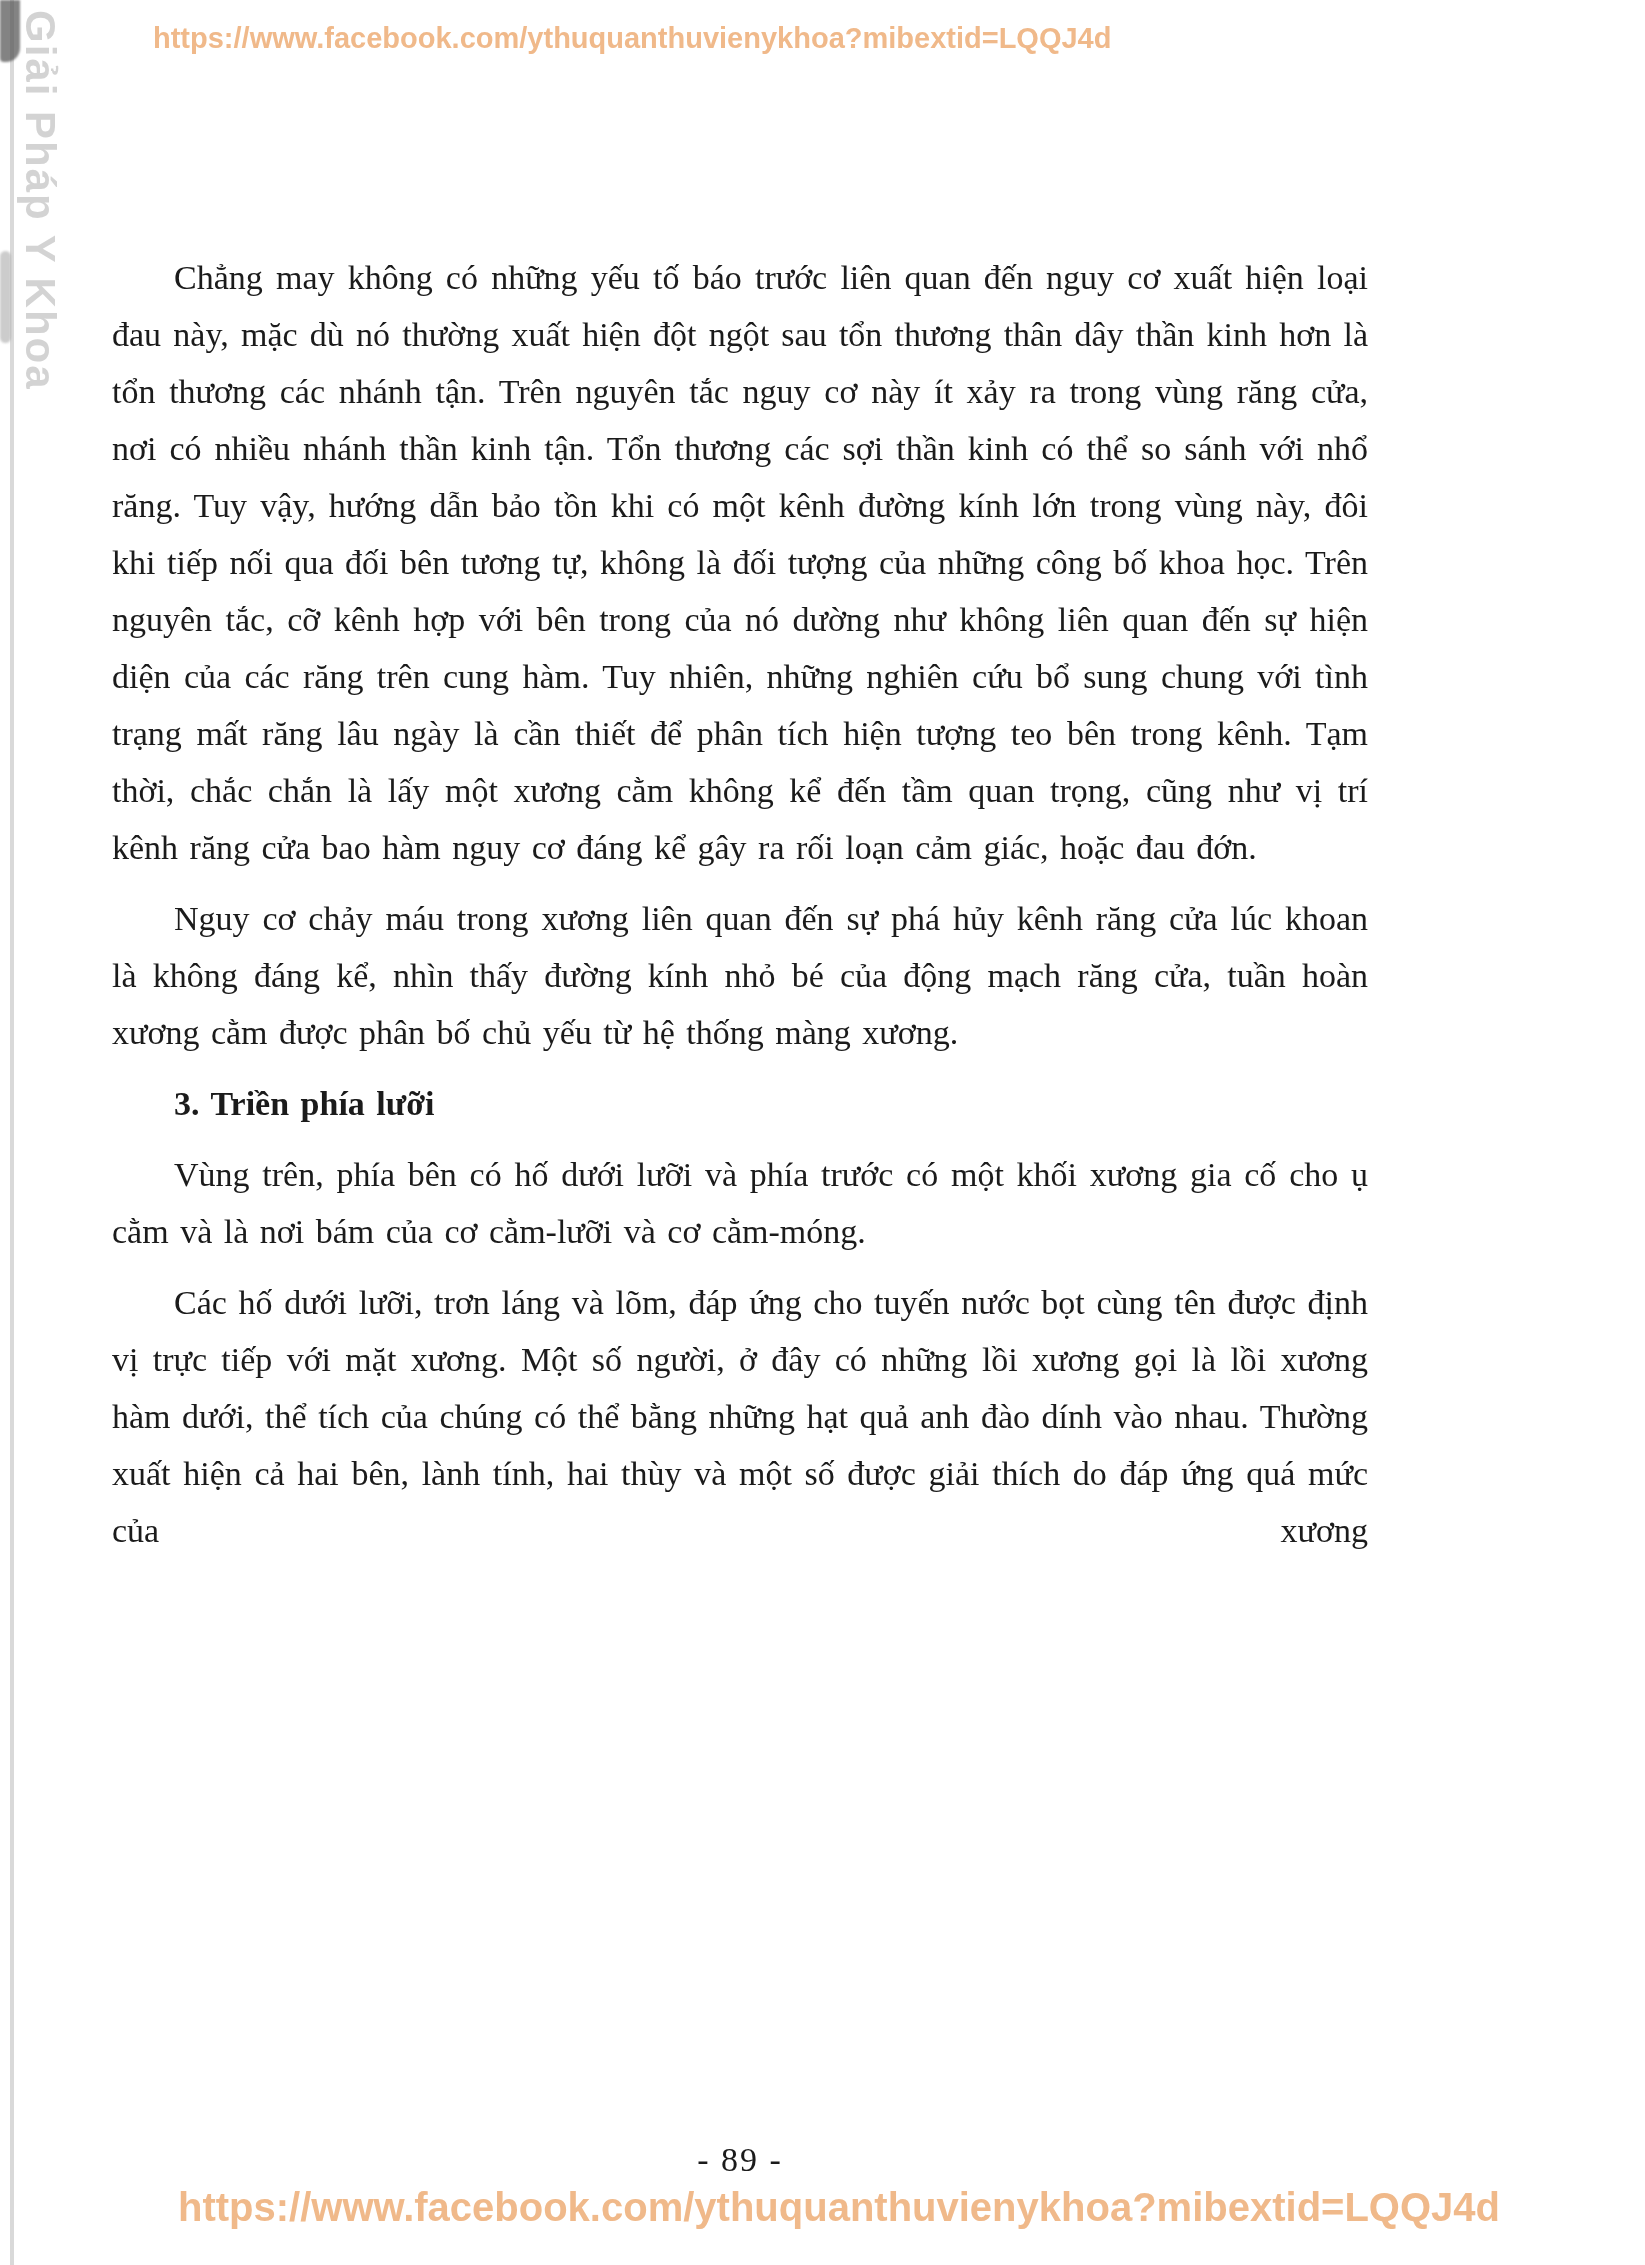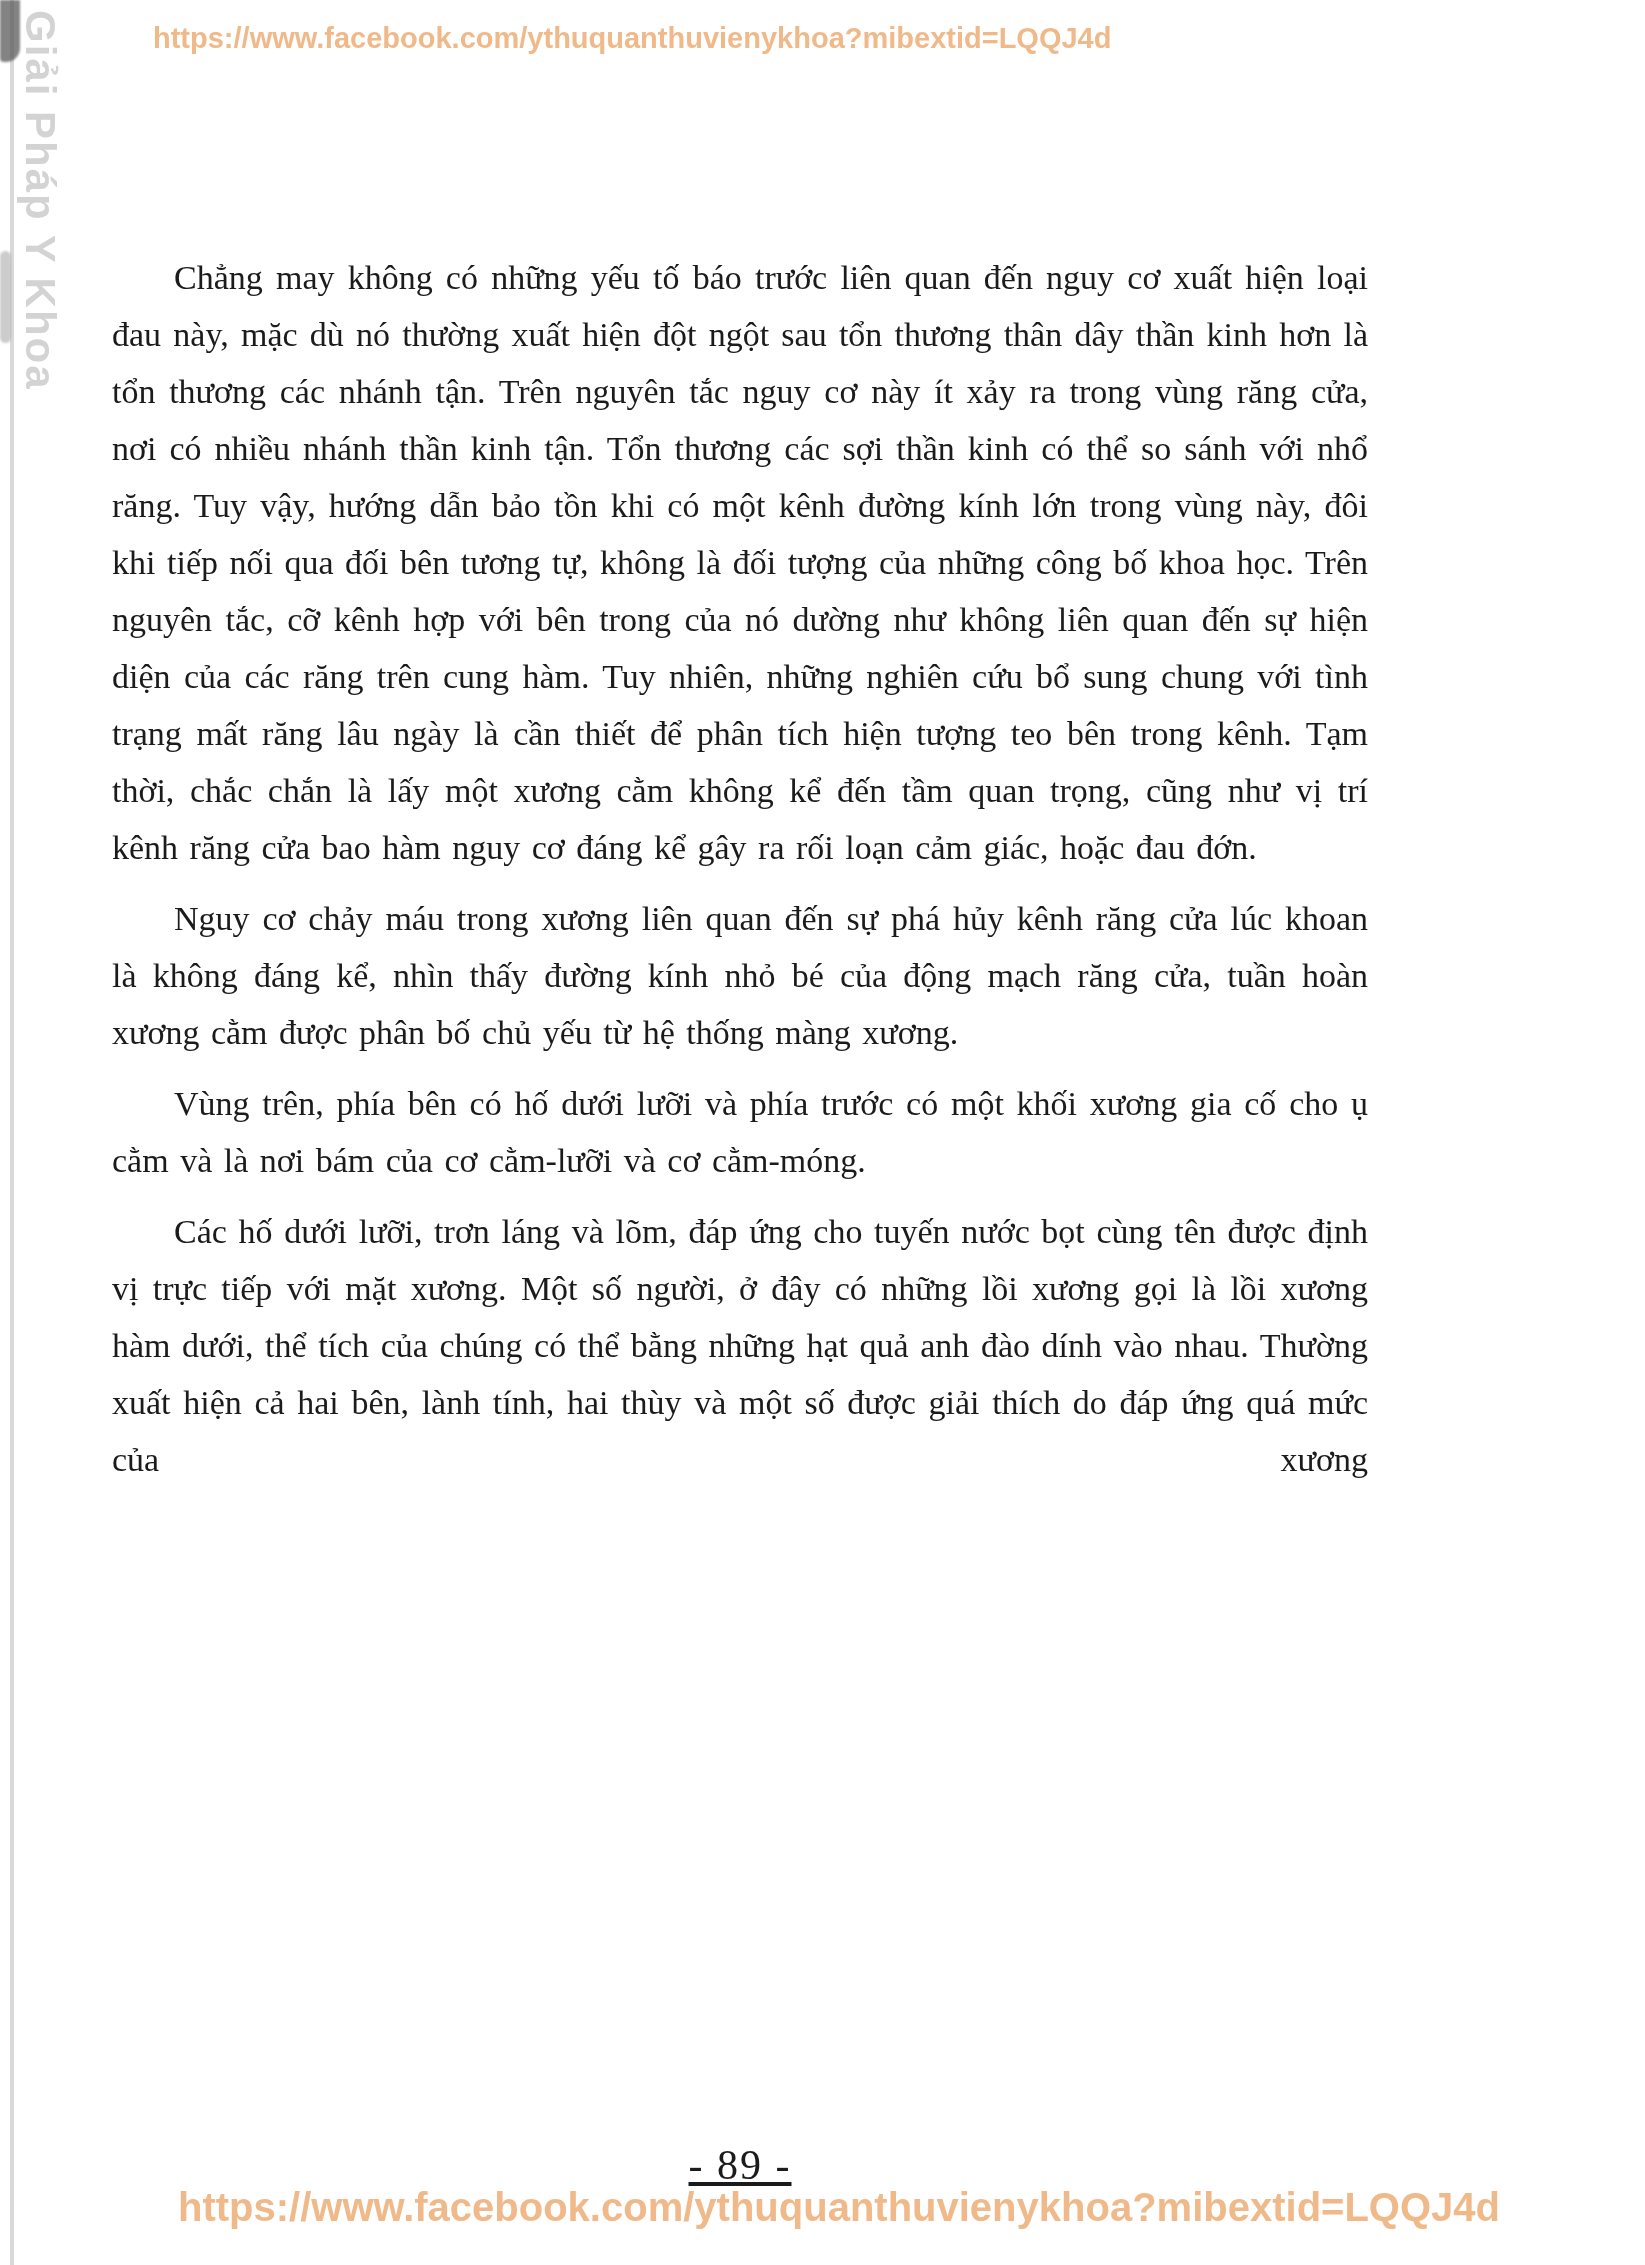--- a/index.html
+++ b/index.html
@@ -59,21 +59,21 @@
   .content p.continues{ text-align-last:justify; }
   .heading{
     margin:12px 0 14px 0;
     text-indent:62px;
     font-size:34px;line-height:57px;
     font-weight:bold;
   }
   .heading .ref{font-weight:normal;}
   .page-number{
     position:absolute;left:112px;top:2141px;width:1256px;
-    text-align:center;font-size:42px;letter-spacing:2px;text-decoration:underline;
+    text-align:center;font-size:34px;letter-spacing:2px;
   }
 </style>
 </head>
 <body>
 
 <div class="page" style="--url-color: #f0b98a; --side-color: #bdbdbd; --ink: #1b1b1b;">
 
   <div class="edge-line"></div>
   <div class="smudge-top"></div>
   <div class="smudge-mid"></div>
@@ -81,20 +81,21 @@
   <div class="wm-url top">https://www.facebook.com/ythuquanthuvienykhoa?mibextid=LQQJ4d</div>
 
   <div class="wm-side">Giải Pháp Y Khoa</div>
 
   <div class="content">
 
     <p>Chẳng may không có những yếu tố báo trước liên quan đến nguy cơ xuất hiện loại đau này, mặc dù nó thường xuất hiện đột ngột sau tổn thương thân dây thần kinh hơn là tổn thương các nhánh tận. Trên nguyên tắc nguy cơ này ít xảy ra trong vùng răng cửa, nơi có nhiều nhánh thần kinh tận. Tổn thương các sợi thần kinh có thể so sánh với nhổ răng. Tuy vậy, hướng dẫn bảo tồn khi có một kênh đường kính lớn trong vùng này, đôi khi tiếp nối qua đối bên tương tự, không là đối tượng của những công bố khoa học. Trên nguyên tắc, cỡ kênh hợp với bên trong của nó dường như không liên quan đến sự hiện diện của các răng trên cung hàm. Tuy nhiên, những nghiên cứu bổ sung chung với tình trạng mất răng lâu ngày là cần thiết để phân tích hiện tượng teo bên trong kênh. Tạm thời, chắc chắn là lấy một xương cằm không kể đến tầm quan trọng, cũng như vị trí kênh răng cửa bao hàm nguy cơ đáng kể gây ra rối loạn cảm giác, hoặc đau đớn.</p>
 
     <p>Nguy cơ chảy máu trong xương liên quan đến sự phá hủy kênh răng cửa lúc khoan là không đáng kể, nhìn thấy đường kính nhỏ bé của động mạch răng cửa, tuần hoàn xương cằm được phân bố chủ yếu từ hệ thống màng xương.</p>
 
+    <h3 class="heading"><span>3. Triền phía lưỡi</span></h3>
 
 
 
     <p>Vùng trên, phía bên có hố dưới lưỡi và phía trước có một khối xương gia cố cho ụ cằm và là nơi bám của cơ cằm-lưỡi và cơ cằm-móng.</p>
 
     <p class="continues">Các hố dưới lưỡi, trơn láng và lõm, đáp ứng cho tuyến nước bọt cùng tên được định vị trực tiếp với mặt xương. Một số người, ở đây có những lồi xương gọi là lồi xương hàm dưới, thể tích của chúng có thể bằng những hạt quả anh đào dính vào nhau. Thường xuất hiện cả hai bên, lành tính, hai thùy và một số được giải thích do đáp ứng quá mức của xương</p>
 
   </div>
 
   <div class="page-number">- 89 -</div>

